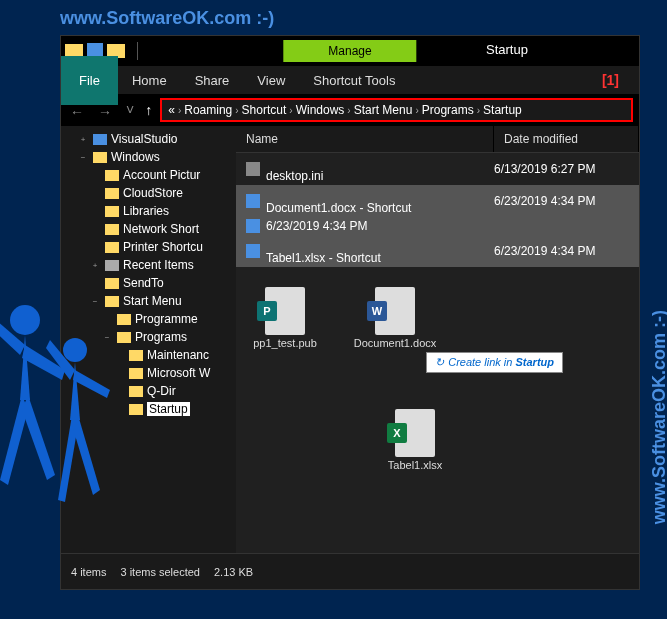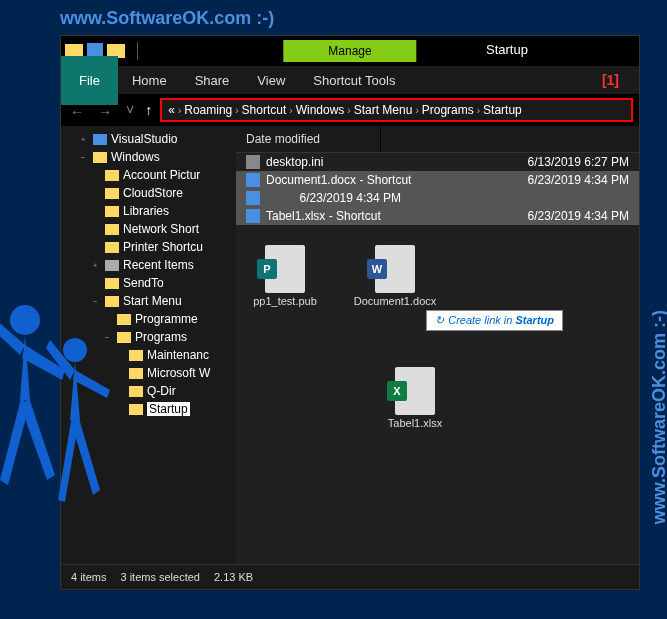--- a/index.html
+++ b/index.html
@@ -40,33 +40,33 @@
 .main { flex: 1; background: #202020; display: flex; flex-direction: column; }
 .list-header { display: flex; background: #1a1a1a; border-bottom: 1px solid #333; }
 .list-col { color: #ddd; font-size: 12px; padding: 6px 10px; border-right: 1px solid #000; }
 .list-col.name { flex: 1; }
 .list-col.date { width: 145px; }
 .list-body { background: #202020; }
 .list-row { display: flex; align-items: center; padding: 2px 10px; color: #fff; font-size: 12px; }
 .list-row.sel { background: #555; }
 .row-icon { width: 14px; height: 14px; background: #4a90e2; display: inline-block; margin-right: 6px; }
 .row-icon.sys { background: #888; }
-.row-name { flex: 1; }
-.row-date { width: 135px; text-align: right; }
+.row-name { flex: 1; margin-top: 14px; }
+.row-date { width: 135px; }
 .drag-area { flex: 1; padding: 20px 4px; display: flex; flex-wrap: wrap; align-content: flex-start; gap: 30px 20px; position: relative; }
 .drag-item { width: 90px; display: flex; flex-direction: column; align-items: center; gap: 2px; }
 .drag-icon { width: 40px; height: 48px; background: #ddd; position: relative; border-radius: 2px; }
 .drag-icon-badge { position: absolute; left: -8px; top: 14px; width: 20px; height: 20px; border-radius: 2px; display: flex; align-items: center; justify-content: center; color: #fff; font-weight: bold; font-size: 11px; }
 .drag-icon-badge.p { background: #0d7373; }
 .drag-icon-badge.w { background: #2b5797; }
 .drag-icon-badge.x { background: #107c41; }
 .drag-label { color: #ddd; font-size: 11px; }
 .tooltip { position: absolute; background: #fff; color: #0066cc; border: 1px solid #888; padding: 3px 8px; font-size: 11px; left: 190px; top: 85px; font-style: italic; }
 .tooltip-icon { color: #0066cc; margin-right: 4px; }
-.statusbar { height: 25px; background: #1a1a1a; display: flex; align-items: center; padding: 0 10px; color: #ddd; font-size: 11px; gap: 14px; border-top: 1px solid #333; }
+.statusbar { height: 36px; background: #1a1a1a; display: flex; align-items: center; padding: 0 10px; color: #ddd; font-size: 11px; gap: 14px; border-top: 1px solid #333; }
 </style>
 </head>
 <body>
 
 <div class="watermark-top">www.SoftwareOK.com :-)</div>
 <div class="watermark-right">www.SoftwareOK.com :-)</div>
 
 <svg class="dancer" viewBox="0 0 140 280">
   <g fill="#1060d0">
     <circle cx="45" cy="40" r="15"></circle>
@@ -206,20 +206,21 @@
         </div>
         <div class="tree-item indent4 selected">
           <span class="tree-exp"></span>
           <span class="tree-folder"></span>
           <span class="tree-label">Startup</span>
         </div>
       </div>
 
     <div class="main">
       <div class="list-header">
+        <div class="list-col name">Name</div>
         <div class="list-col date">Date modified</div>
       </div>
       <div class="list-body" id="listbody">
           <div class="list-row">
             <span class="row-icon sys"></span>
             <span class="row-name">desktop.ini</span>
             <span class="row-date">6/13/2019 6:27 PM</span>
           </div>
           <div class="list-row sel">
             <span class="row-icon"></span>

